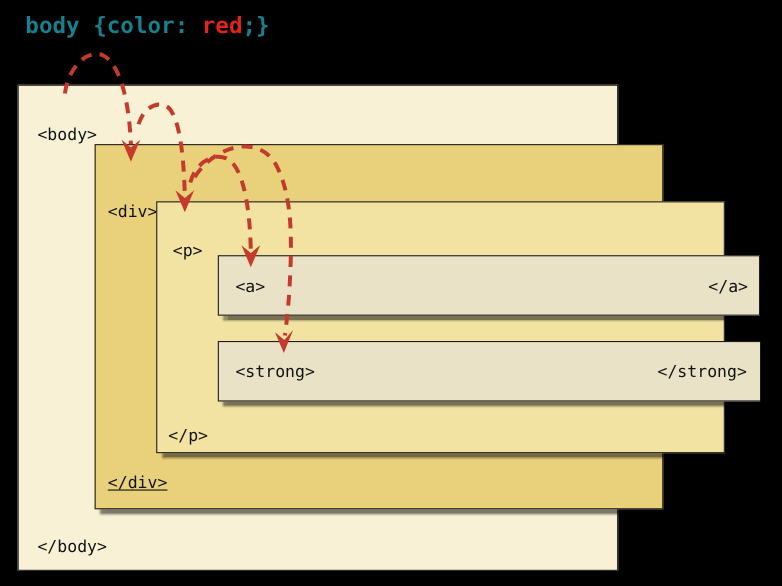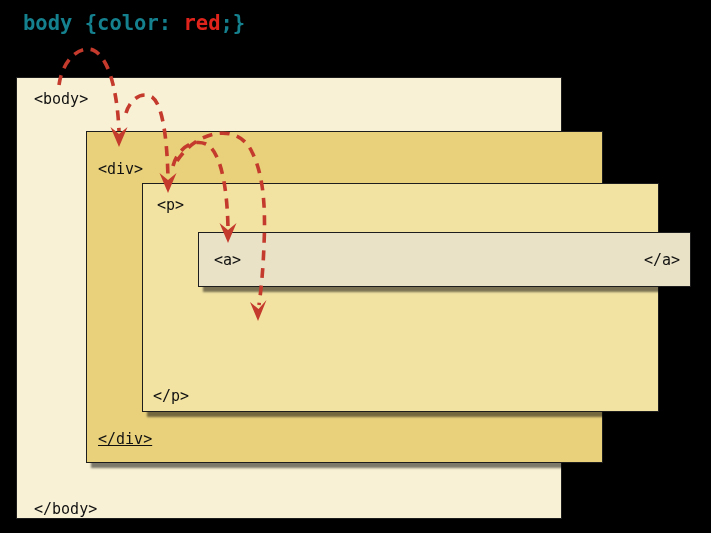--- a/index.html
+++ b/index.html
@@ -21,23 +21,23 @@
     box-shadow:5px 5px 2px rgba(0,0,0,0.5);
   }
   .box-body  {left:16px; top:77px; width:546px;height:442px;background:#f8f1d5;}
   .box-div   {left:86px; top:131px;width:517px;height:332px;background:#e9d17c;}
   .box-p     {left:142px;top:183px;width:517px;height:229px;background:#f2e3a3;}
   .box-a     {left:198px;top:232px;width:493px;height:55px; background:#e9e2c6;
               display:flex;align-items:center;justify-content:space-between;padding:0 10px 0 15px;}
   .box-strong{left:198px;top:310px;width:496px;height:55px; background:#e9e2c6;
               display:flex;align-items:center;justify-content:space-between;padding:0 14px 0 15px;}
   .tag{font-size:15px;color:#111;white-space:pre;}
-  .abs{position:absolute;}
+  .abs{position:absolute;margin-top:23px;}
   .open-body {left:17px;top:12px;}
-  .close-body{left:17px;bottom:0;}
+  .close-body{left:17px;bottom:12px;}
   .open-div  {left:11px;top:28px;}
   .close-div {left:11px;bottom:14px;text-decoration:underline;}
   .open-p    {left:14px;top:12px;}
   .close-p   {left:10px;bottom:6px;}
   
   .arrows{position:absolute;left:0;top:0;width:711px;height:533px;pointer-events:none;}
   .arc{fill:none;stroke:#c43a2c;stroke-width:3.6;stroke-dasharray:10 7.5;}
   .head{fill:#c43a2c;stroke:none;}
 </style>
 </head>
@@ -60,20 +60,24 @@
   <div class="box box-p">
     <span class="tag abs open-p">&lt;p&gt;</span>
     <span class="tag abs close-p">&lt;/p&gt;</span>
   </div>
 
   <div class="box box-a">
     <span class="tag">&lt;a&gt;</span>
     <span class="tag">&lt;/a&gt;</span>
   </div>
 
+  <div class="box box-strong">
+    <span class="tag">&lt;strong&gt;</span>
+    <span class="tag">&lt;/strong&gt;</span>
+  </div>
 
   <svg class="arrows" viewBox="0 0 711 533">
 
     <path class="arc" d="M 59 85 C 62 62, 78 45, 93 50 C 107 56, 117 85, 119 131"></path>
     <path class="head" d="M 119 147 L 110.5 127 L 119 134 L 127.5 127 Z"></path>
 
     <path class="arc" d="M 126 113 C 130 99, 142 91, 152 97 C 162 104, 167 135, 168 178"></path>
     <path class="head" d="M 168 193 L 159.5 173 L 168 180 L 176.5 173 Z"></path>
 
     <path class="arc" d="M 173 166 C 177 150, 192 138, 206 144 C 219 150, 227 180, 228 228"></path>

